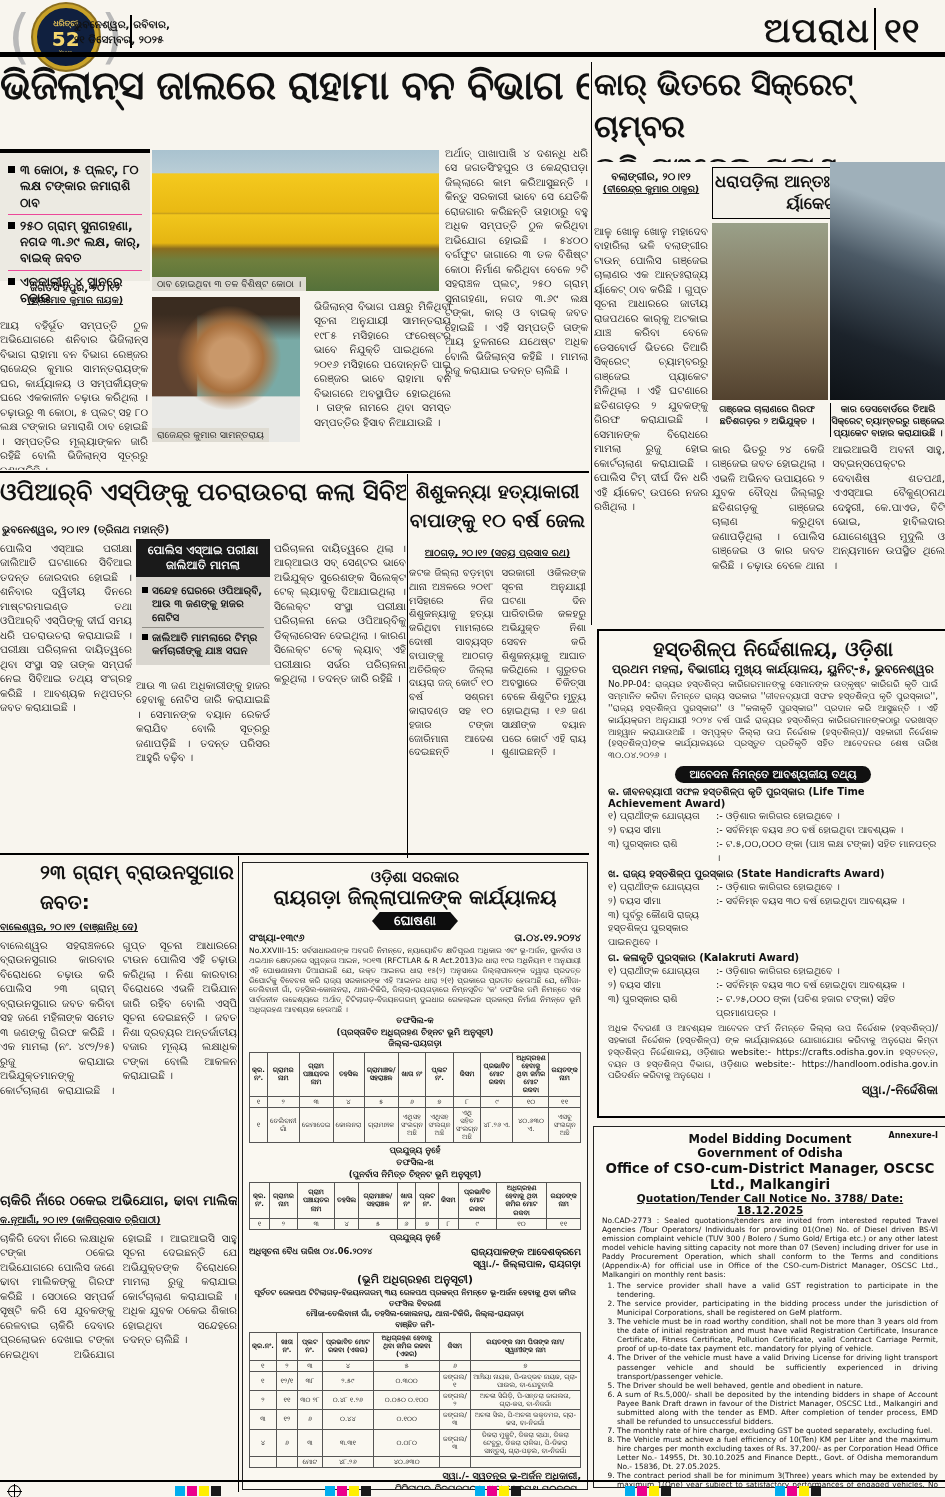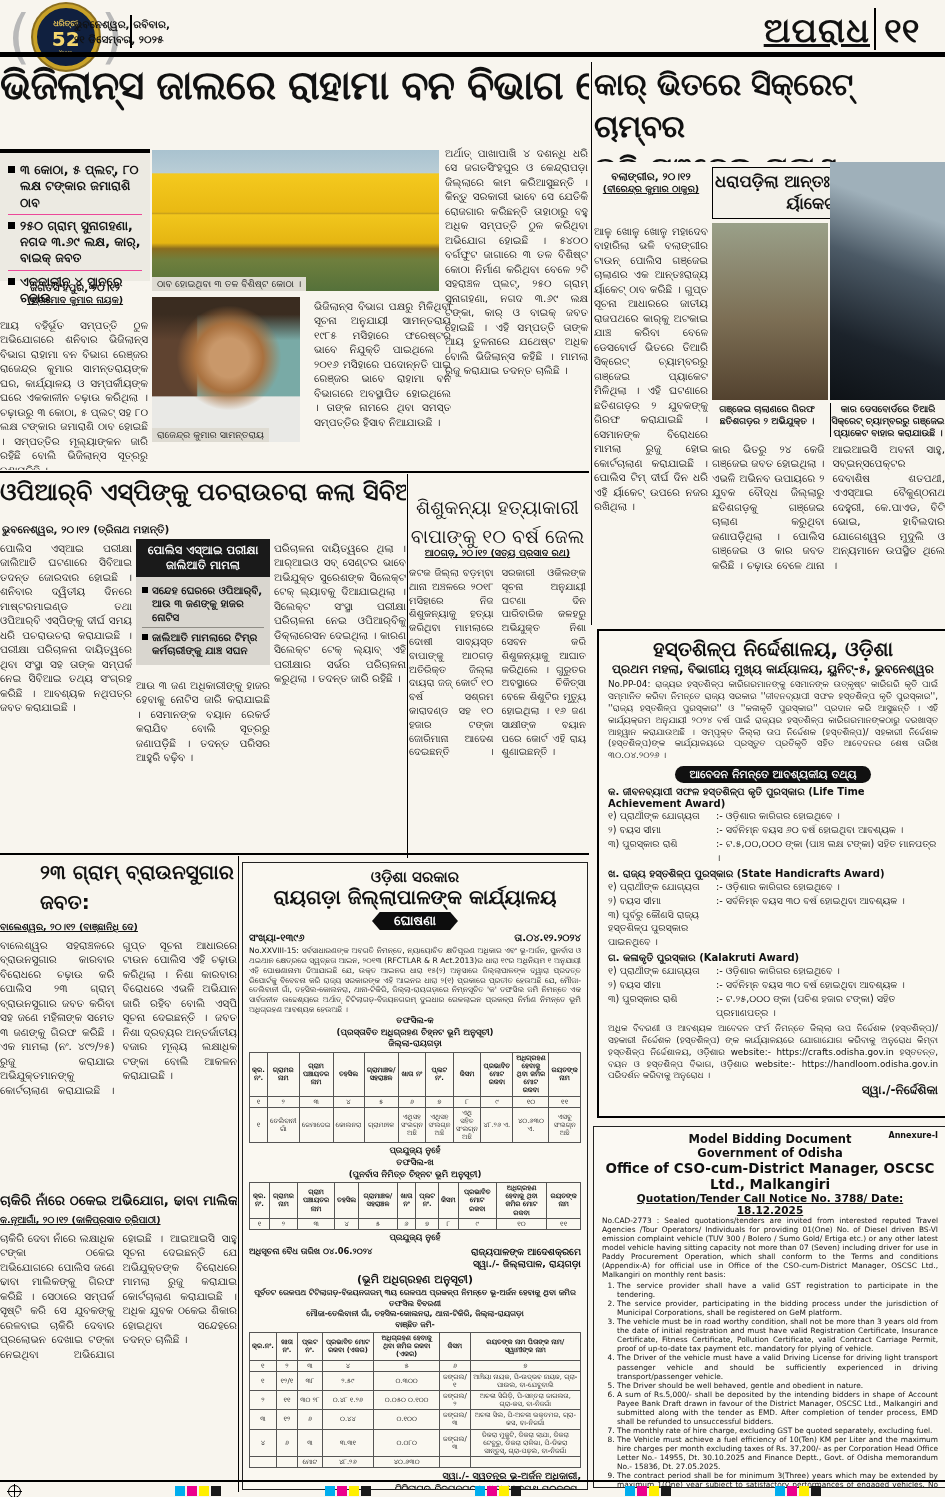--- a/index.html
+++ b/index.html
@@ -19,21 +19,21 @@
   .logo-circle .t{color:#e8c55a;font-size:8px;font-weight:700;}
   .logo-circle .n{color:#f5d76e;font-size:20px;font-weight:800;line-height:1;}
   .logo-circle .s{color:#e8c55a;font-size:5px;}
   .section-title{font-size:34px;font-weight:800;letter-spacing:1px;}
   .page-no{font-size:34px;font-weight:800;}
   .place-date{font-size:10.5px;font-weight:700;line-height:1.4;}
   
   .hl-xl{font-size:40px;font-weight:800;line-height:1.15;letter-spacing:-1px;}
   .hl-lg{font-size:31px;font-weight:800;line-height:1.35;letter-spacing:-0.5px;}
   .hl-md{font-size:24px;font-weight:800;line-height:1.3;}
-  .hl-sm{font-size:19px;font-weight:400;line-height:1.55;margin-top:16px;}
+  .hl-sm{font-size:19px;font-weight:700;line-height:1.55;}
   .hl-xs{font-size:20px;font-weight:800;line-height:1.5;}
   .hl-line{font-size:13.5px;font-weight:800;white-space:nowrap;}
   .dateline{font-size:10.5px;font-weight:700;}
   .byline{font-size:9.5px;font-weight:700;text-decoration:underline;}
   .body-txt{font-size:10.5px;line-height:1.38;}
   .cols2{column-count:2;column-gap:8px;}
   
   .infobox{background:#eceae2;border-top:4px solid #000;padding:6px 8px 4px 8px;}
   .hl-item{display:flex;font-size:12.5px;font-weight:700;line-height:1.3;padding:3px 0;border-bottom:1px solid #ec4899;}
   .hl-item:last-child{border-bottom:none;}
@@ -114,21 +114,21 @@
     <span class="n">52</span>
     <span class="s">Years</span>
   </div>
   <span class="logo-paren">)</span>
 </div>
 <div class="abs place-date" style="left:74px;top:17px;">
   <div>ଭୁବନେଶ୍ୱର, ରବିବାର,</div>
   <div>୨୧ ଡିସେମ୍ବର, ୨୦୨୫</div>
 </div>
 <div class="abs rule" style="left:130px;top:15px;width:1.5px;height:33px;"></div>
-<div class="abs section-title" style="right:75px;top:10px;text-decoration:underline;">ଅପରାଧ</div>
+<div class="abs section-title" style="right:75px;top:10px;">ଅପରାଧ</div>
 <div class="abs rule" style="left:874px;top:8px;width:1.5px;height:42px;"></div>
 <div class="abs page-no" style="left:884px;top:10px;">୧୧</div>
 <div class="abs mast-bar" style="left:0;top:52px;width:945px;height:5px;"></div>
 
 <div class="abs hl-xl ov" style="left:0;top:62px;width:589px;height:56px;white-space:nowrap;">ଭିଜିଲାନ୍ସ ଜାଲରେ ରାହାମା ବନ ବିଭାଗ ରେଞ୍ଜର</div>
 
 <div class="abs infobox" style="left:0;top:149px;width:134px;height:118px;">
 
     <div class="hl-item">
       <span class="sq"></span>

